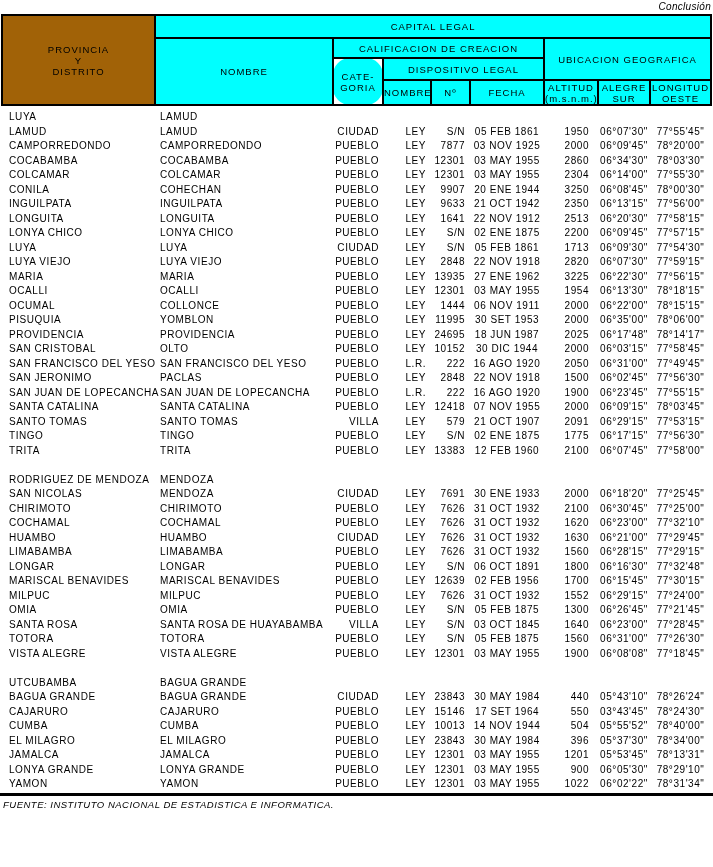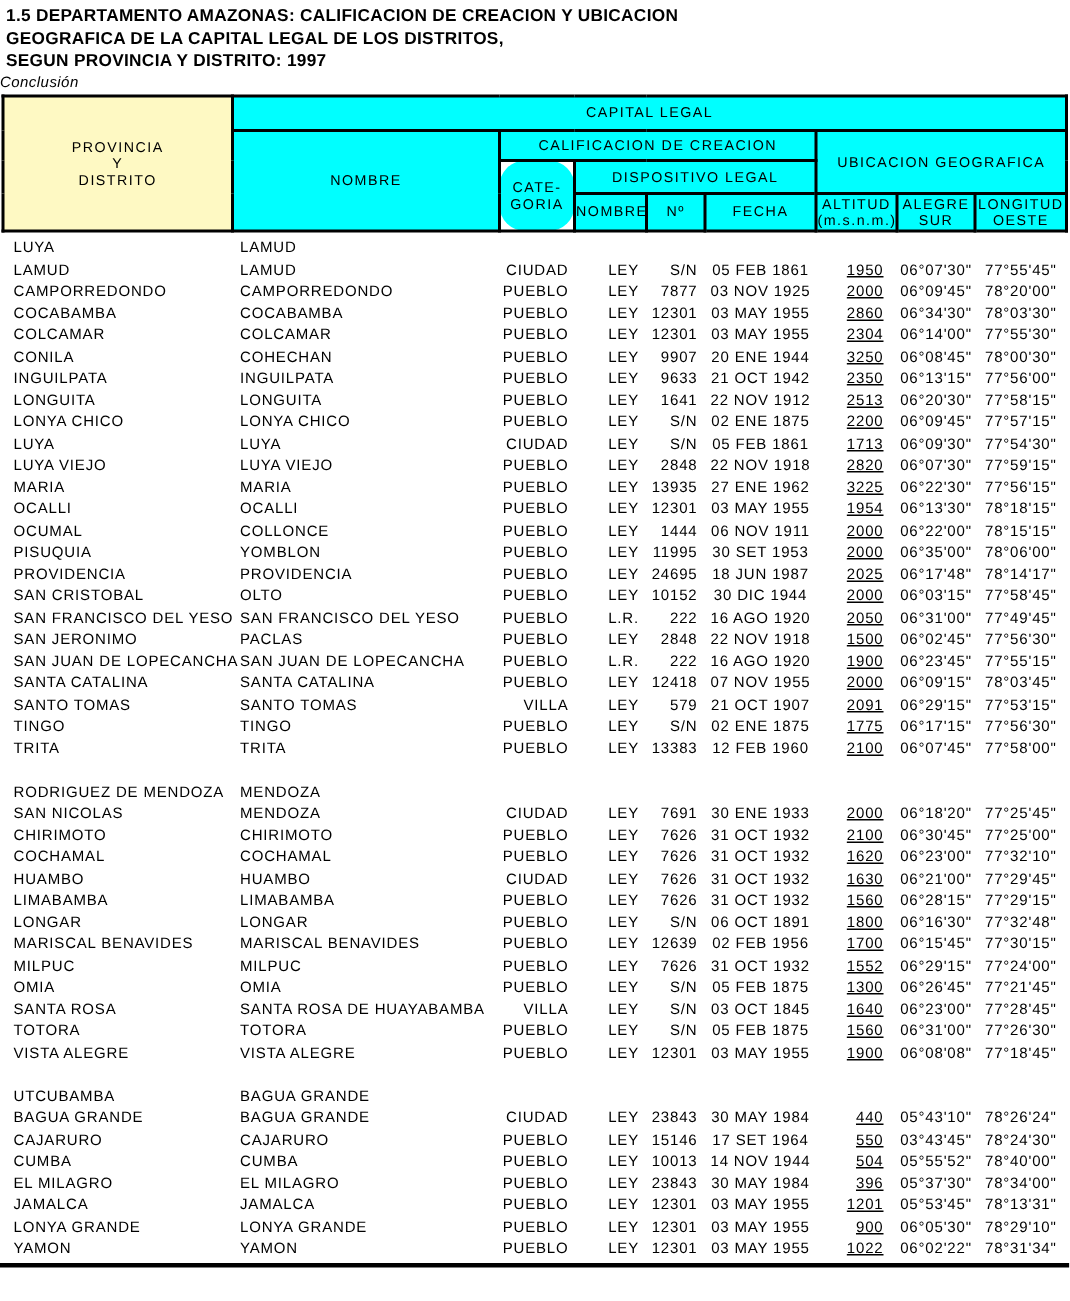--- a/index.html
+++ b/index.html
@@ -1,58 +1,55 @@
 <!DOCTYPE html>
 <html><head>
 <meta charset="utf-8">
 <style>
   html,body{margin:0;padding:0;background:#ffffff;}
   .page{position:relative;width:713px;height:867px;background:#fff;color:#000;
         font-family:"Liberation Sans",sans-serif;overflow:hidden;}
   .title{padding:4px 0 0 4px;font-weight:bold;font-size:11.5px;line-height:15px;letter-spacing:0.2px;white-space:pre-line;}
-  .conclusion{font-style:italic;font-size:10px;letter-spacing:0.3px;padding:1px 2px 0 0;}
+  .conclusion{text-align:right;font-style:italic;font-size:10px;letter-spacing:0.3px;padding:1px 2px 0 0;}
   table{border-collapse:collapse;table-layout:fixed;width:711px;margin-left:1px;}
   .tbl{margin-top:2px;}
   thead td{background:#00FFFF;border:2px solid #7f1d1d;text-align:center;vertical-align:middle;
            font-size:9.5px;letter-spacing:1px;white-space:pre-line;line-height:11px;padding:0;}
   tbody td{border:none;font-size:10px;letter-spacing:0.55px;white-space:nowrap;overflow:visible;
            padding:0;line-height:14.5px;}
   tbody tr{height:14.5px;}
   tbody tr.gap{height:5px;}
   td.a-l{text-align:left;} td.a-r{text-align:right;} td.a-c{text-align:center;}
   td.col0{padding-left:7px;} td.col1{padding-left:5px;}
   td.col2{padding-right:4px;} td.col3{padding-right:5px;} td.col4{padding-right:5px;}
-  td.col6{padding-right:9px;text-decoration:underline;}
+  td.col6{padding-right:9px;}
   .bottom-rule{border-top:3px solid #000;width:713px;margin-top:1px;}
   .footer{font-style:italic;font-size:9.5px;letter-spacing:0.5px;padding:3px 0 0 3px;}
 </style>
 </head>
 <body>
 
 <div class="page">
-  <div class="title">1.5  DEPARTAMENTO AMAZONAS:  CALIFICACION DE CREACION Y UBICACION
-GEOGRAFICA DE LA CAPITAL LEGAL DE LOS DISTRITOS,
-SEGUN PROVINCIA Y DISTRITO: 1997</div>
   <div class="conclusion">Conclusión</div>
 
   <table class="tbl">
     <colgroup>
       <col style="width:153px">
         <col style="width:178px">
         <col style="width:50px">
       <col style="width:48px">
         <col style="width:39px">
         <col style="width:74px">
       <col style="width:54px">
         <col style="width:52px">
         <col style="width:61px">
     </colgroup>
     <thead>
       <tr style="height:23px">
-        <td rowspan="4" style="background: #fef9c3; border-color: rgb(0, 0, 0); margin-left: 33px;">PROVINCIA
+        <td rowspan="4" style="background: #a16207; border-color: rgb(0, 0, 0); margin-left: 33px;">PROVINCIA
 Y
 DISTRITO</td>
         <td colspan="8" style="background: rgb(0, 255, 255); border-color: rgb(0, 0, 0);">CAPITAL   LEGAL</td>
       </tr>
       <tr style="height:20px">
         <td rowspan="3" style="background: rgb(0, 255, 255); border-color: rgb(0, 0, 0);">NOMBRE</td>
         <td colspan="4" style="background: rgb(0, 255, 255); border-color: rgb(0, 0, 0);">CALIFICACION  DE  CREACION</td>
         <td colspan="3" rowspan="2" style="background: rgb(0, 255, 255); border-color: rgb(0, 0, 0);">UBICACION    GEOGRAFICA</td>
       </tr>
       <tr style="height:22px">
@@ -590,13 +587,14 @@
           <td class="col4 a-r">12301</td>
           <td class="col5 a-c">03 MAY 1955</td>
           <td class="col6 a-r">1022</td>
           <td class="col7 a-c">06°02'22"</td>
           <td class="col8 a-c">78°31'34"</td>
         </tr>
       </tbody>
   </table>
 
   <div class="bottom-rule"></div>
+  <div class="footer">FUENTE: INSTITUTO NACIONAL DE ESTADISTICA E INFORMATICA.</div>
 </div>
 
 </body></html>

